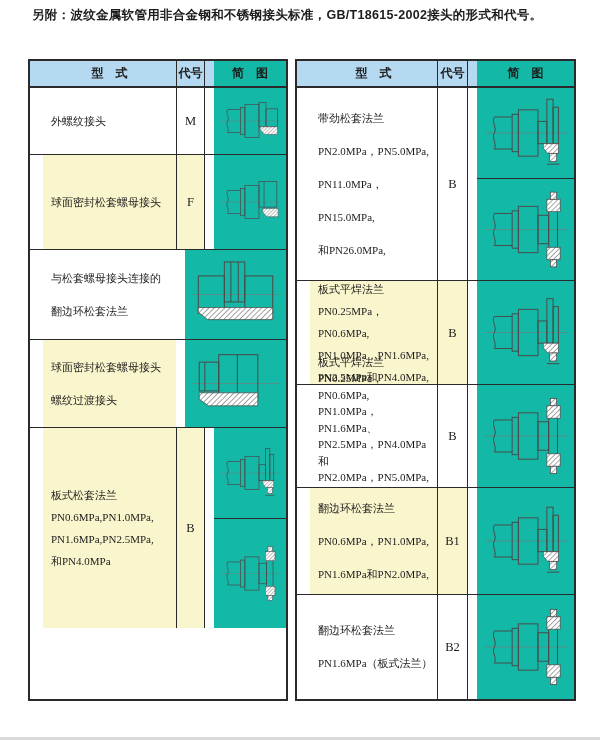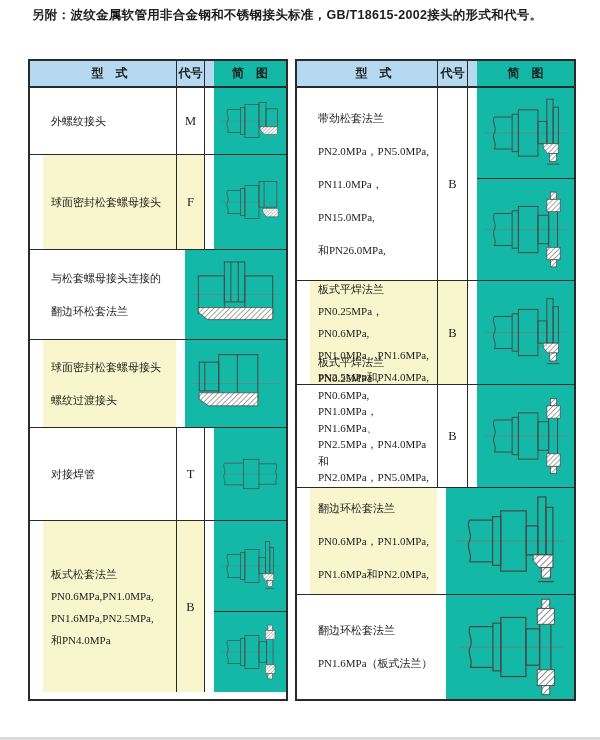--- a/index.html
+++ b/index.html
@@ -135,40 +135,22 @@
                 <rect x="11" y="21" width="21" height="31" stroke="#4a4a4a" stroke-width="1.1" fill="none"></rect>
                 <line x1="17" y1="21" x2="17" y2="52" stroke="#4a4a4a" stroke-width="1.1" fill="none"></line>
                 <rect x="32" y="13" width="42" height="47" stroke="#4a4a4a" stroke-width="1.1" fill="none"></rect>
                 <line x1="52" y1="13" x2="52" y2="60" stroke="#4a4a4a" stroke-width="1.1" fill="none"></line>
                 <path d="M11 54 H74 V68 H21 L11 61 Z" stroke="#4a4a4a" stroke-width="0.8" fill="url(#hatch)"></path>
               </svg>
             </div>
         </div>
       </div>
 
-      <div class="tr" style="height:93px">
-        <div class="td type">
-            <span>对接焊管</span>
-          </div>
-        <div class="td code">
-            <span>T</span>
-          </div>
-        <div class="td diagcol">
-          <div class="diag">
-              <svg viewBox="0 0 100 88" preserveAspectRatio="xMidYMid meet">
-                <line x1="4" y1="44" x2="97" y2="44" stroke="#7a7a7a" stroke-width="0.7"></line>
-                <path d="M10 27 H40 M10 61 H40 M10 27 c-3.5 6 3.5 11 0 17 c-3.5 6 3.5 11 0 17" stroke="#4a4a4a" stroke-width="1.1" fill="none"></path>
-                <rect x="40" y="21" width="24" height="46" stroke="#4a4a4a" stroke-width="1.1" fill="none"></rect>
-                <path d="M64 28 H91 M64 60 H91 M91 28 c3 5 -3 11 0 16 c3 5 -3 11 0 16" stroke="#4a4a4a" stroke-width="1.1" fill="none"></path>
-              </svg>
-            </div>
-        </div>
-      </div>
-
-      <div class="tr lh-l" style="height:172px">
+
+      <div class="tr lh-l" style="height:201px">
         <div class="td type hl">
             <span>板式松套法兰
 PN0.6MPa,PN1.0MPa,
 PN1.6MPa,PN2.5MPa,
 和PN4.0MPa</span>
           </div>
         <div class="td code hl">
             <span>B</span>
           </div>
         <div class="td diagcol">
@@ -310,20 +292,23 @@
             </div>
         </div>
       </div>
 
       <div class="tr lh-xl" style="height:107px">
         <div class="td type hl">
             <span>翻边环松套法兰
 PN0.6MPa，PN1.0MPa,
 PN1.6MPa和PN2.0MPa,</span>
           </div>
+        <div class="td code hl">
+            <span>B1</span>
+          </div>
         <div class="td diagcol">
           <div class="diag">
               <svg viewBox="0 0 100 88" preserveAspectRatio="xMidYMid meet">
                 <line x1="4" y1="44" x2="97" y2="44" stroke="#7a7a7a" stroke-width="0.7"></line>
                 <path d="M15 26 H35 M15 62 H35 M15 26 c-3.5 6 3.5 12 0 18 c-3.5 6 3.5 12 0 18" stroke="#4a4a4a" stroke-width="1.1" fill="none"></path>
                 <rect x="35" y="23" width="7" height="42" stroke="#4a4a4a" stroke-width="1.1" fill="none"></rect>
                 <rect x="42" y="18" width="22" height="52" stroke="#4a4a4a" stroke-width="1.1" fill="none"></rect>
                 <rect x="64" y="31" width="10" height="25" stroke="#4a4a4a" stroke-width="1.1" fill="none"></rect>
                 <rect x="74" y="6" width="7" height="50" stroke="#4a4a4a" stroke-width="1.1" fill="none"></rect>
                 <rect x="81" y="15" width="6" height="41" stroke="#4a4a4a" stroke-width="1.1" fill="none"></rect>
@@ -333,20 +318,23 @@
               </svg>
             </div>
         </div>
       </div>
 
       <div class="tr lh-xl" style="height:105px">
         <div class="td type">
             <span>翻边环松套法兰
 PN1.6MPa（板式法兰）</span>
           </div>
+        <div class="td code">
+            <span>B2</span>
+          </div>
         <div class="td diagcol">
           <div class="diag">
               <svg viewBox="0 0 100 88" preserveAspectRatio="xMidYMid meet">
                 <line x1="4" y1="44" x2="97" y2="44" stroke="#7a7a7a" stroke-width="0.7"></line>
                 <path d="M15 26 H35 M15 62 H35 M15 26 c-3.5 6 3.5 12 0 18 c-3.5 6 3.5 12 0 18" stroke="#4a4a4a" stroke-width="1.1" fill="none"></path>
                 <rect x="35" y="23" width="7" height="42" stroke="#4a4a4a" stroke-width="1.1" fill="none"></rect>
                 <rect x="42" y="18" width="22" height="52" stroke="#4a4a4a" stroke-width="1.1" fill="none"></rect>
                 <rect x="64" y="28" width="12" height="32" stroke="#4a4a4a" stroke-width="1.1" fill="none"></rect>
                 <rect x="76" y="20" width="10" height="48" stroke="#4a4a4a" stroke-width="1.1" fill="none"></rect>
                 <rect x="74" y="10" width="15" height="14" stroke="#4a4a4a" stroke-width="0.8" fill="url(#hatch)"></rect>

